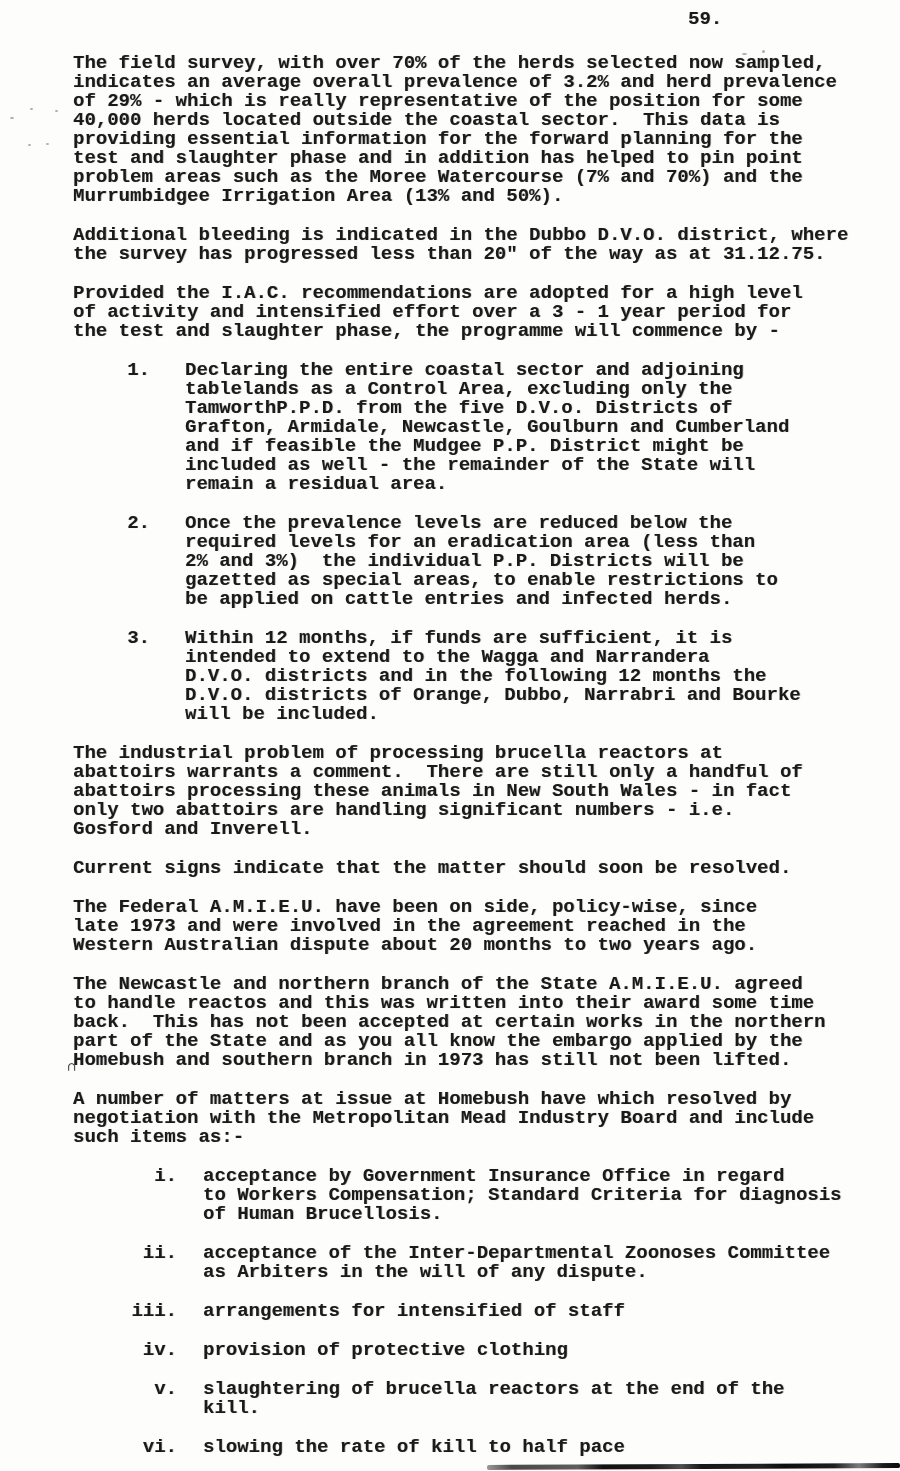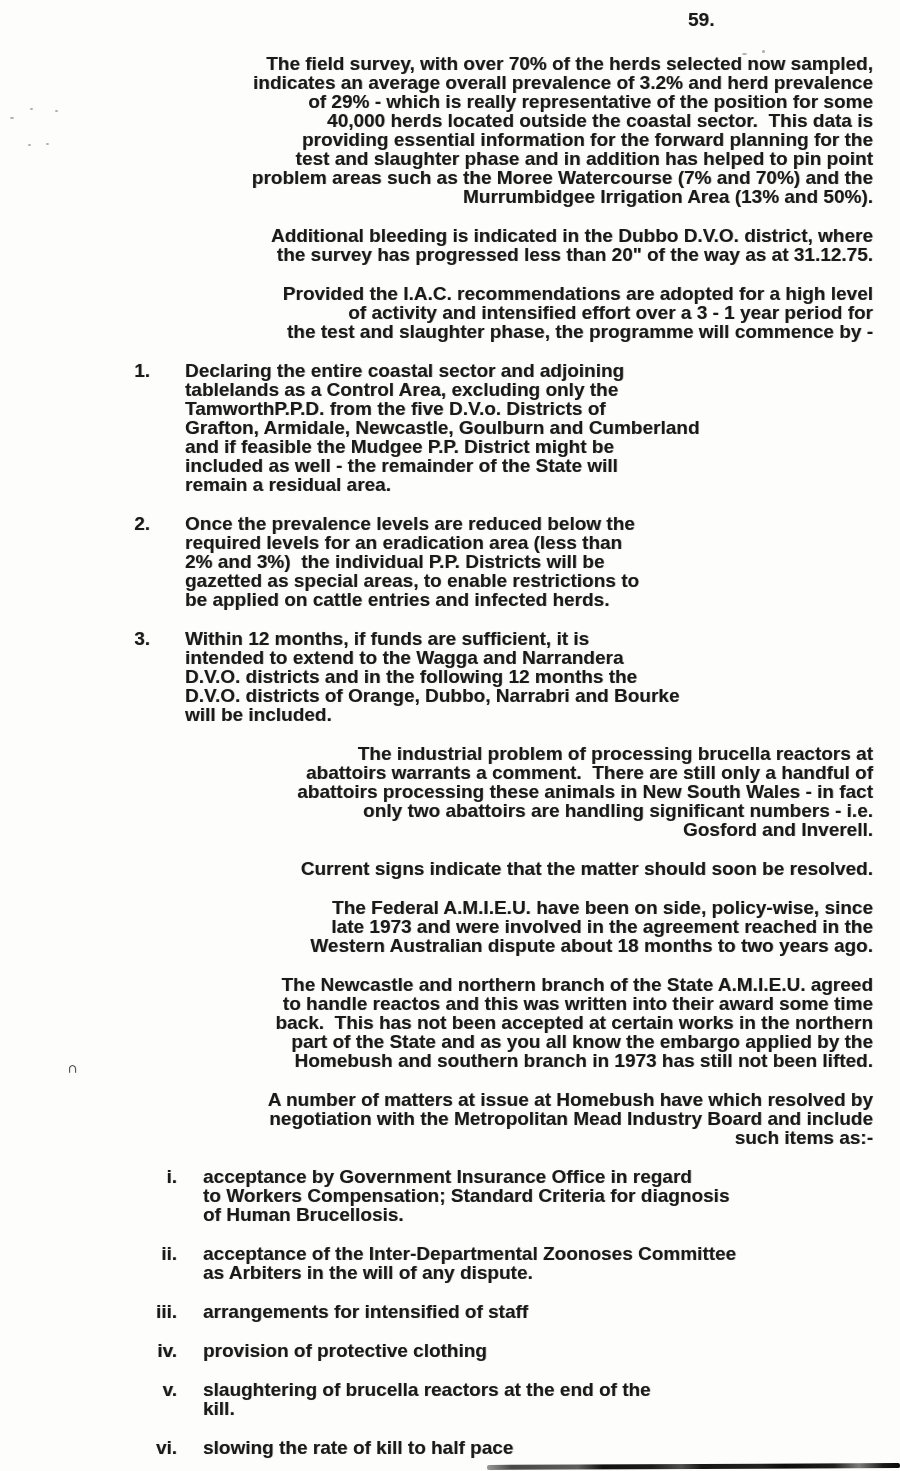--- a/index.html
+++ b/index.html
@@ -2,21 +2,21 @@
 <html><head>
 <meta charset="utf-8">
 <style>
   html, body { margin: 0; padding: 0; background: #ffffff; }
   .page {
     position: relative;
     width: 900px;
     height: 1471px;
     background: #fdfdfc;
     overflow: hidden;
-    font-family: Liberation Sans, sans-serif;
+    font-family: Liberation Mono, monospace;
     font-weight: 700;
     font-size: 19px;
     line-height: 19px;
     color: #1a1a1a;
   }
   .ink {
     text-shadow: 0.6px 0.4px 0.7px rgba(25,25,25,0.40);
     letter-spacing: 0px;
   }
   .page-number {
@@ -27,21 +27,20 @@
   }
   .content {
     position: absolute;
     left: 73px;
     top: 54px;
     width: 800px;
   }
   .para {
     margin: 0 0 20px 0;
     white-space: pre;
-    text-align: right;
   }
   .li {
     display: flex;
     margin: 0 0 20px 0;
   }
   .li .marker { white-space: pre; text-align: right; flex: none; }
   .li .litext { white-space: pre; }
   .nlist .marker { width: 77px; }
   .nlist .litext { margin-left: 35px; }
   .rlist .marker { width: 104px; }
@@ -137,21 +136,21 @@
     <p class="para">The industrial problem of processing brucella reactors at
 abattoirs warrants a comment.  There are still only a handful of
 abattoirs processing these animals in New South Wales - in fact
 only two abattoirs are handling significant numbers - i.e.
 Gosford and Inverell.</p>
 
     <p class="para">Current signs indicate that the matter should soon be resolved.</p>
 
     <p class="para">The Federal A.M.I.E.U. have been on side, policy-wise, since
 late 1973 and were involved in the agreement reached in the
-Western Australian dispute about 18 months to two years ago.</p>
+Western Australian dispute about 20 months to two years ago.</p>
 
     <p class="para">The Newcastle and northern branch of the State A.M.I.E.U. agreed
 to handle reactos and this was written into their award some time
 back.  This has not been accepted at certain works in the northern
 part of the State and as you all know the embargo applied by the
 Homebush and southern branch in 1973 has still not been lifted.</p>
 
     <p class="para">A number of matters at issue at Homebush have which resolved by
 negotiation with the Metropolitan Mead Industry Board and include
 such items as:-</p>

